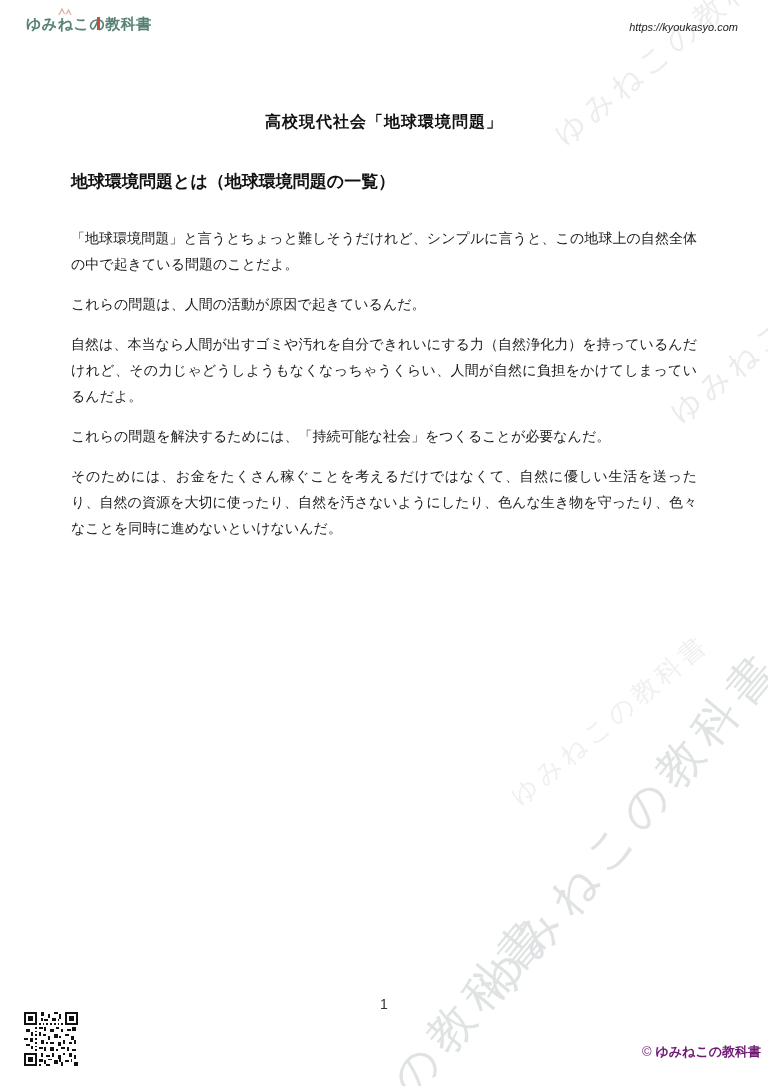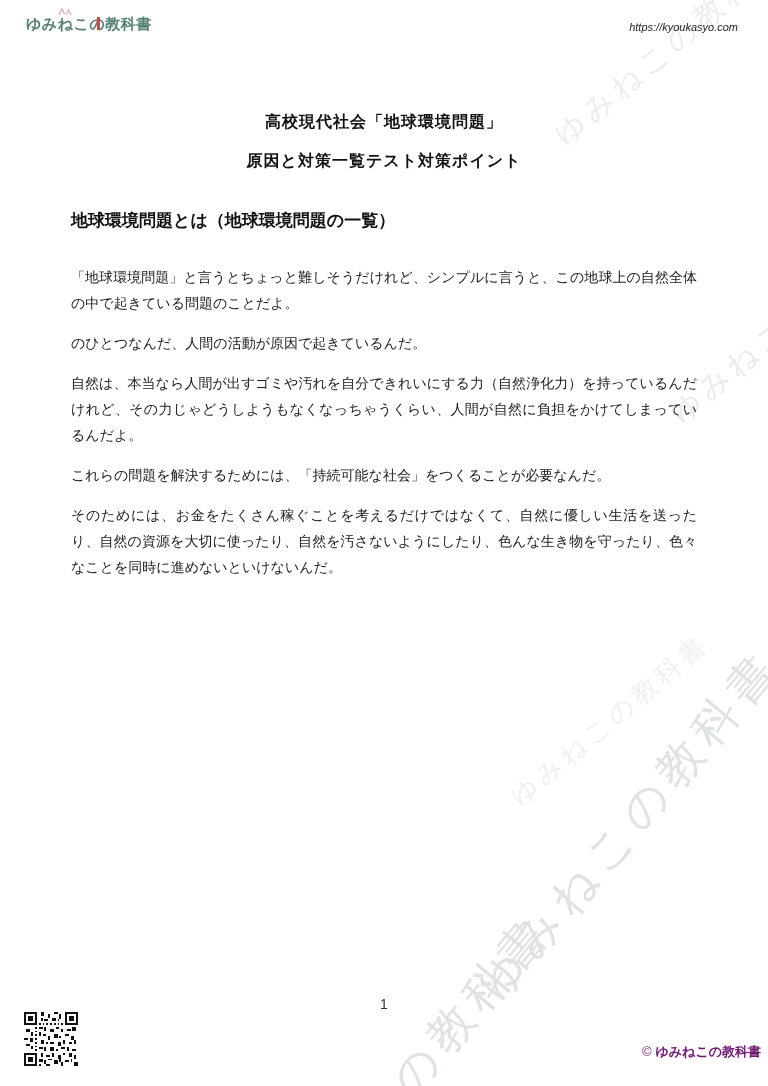--- a/index.html
+++ b/index.html
@@ -123,27 +123,26 @@
       <path d="M8 6.5 L10.5 2 L13 7" fill="none" stroke="#dfb3ac" stroke-width="1.4"></path>
     </svg>
     <span>ゆみねこの教科書</span>
     <span class="logo-accent"></span>
   </div>
   <div class="url">https://kyoukasyo.com</div>
 
   <main>
     <h1>
       <span class="t-line">高校現代社会「地球環境問題」</span>
-      <span class="t-line">原因と対策一覧テスト対策ポイント</span>
     </h1>
 
     <h2>地球環境問題とは（地球環境問題の一覧）</h2>
 
     <p class="first">「地球環境問題」と言うとちょっと難しそうだけれど、シンプルに言うと、この地球上の自然全体の中で起きている問題のことだよ。</p>
-    <p>のひとつなんだ、人間の活動が原因で起きているんだ。</p>
+    <p>これらの問題は、人間の活動が原因で起きているんだ。</p>
     <p>自然は、本当なら人間が出すゴミや汚れを自分できれいにする力（自然浄化力）を持っているんだけれど、その力じゃどうしようもなくなっちゃうくらい、人間が自然に負担をかけてしまっているんだよ。</p>
     <p>これらの問題を解決するためには、「持続可能な社会」をつくることが必要なんだ。</p>
     <p>そのためには、お金をたくさん稼ぐことを考えるだけではなくて、自然に優しい生活を送ったり、自然の資源を大切に使ったり、自然を汚さないようにしたり、色んな生き物を守ったり、色々なことを同時に進めないといけないんだ。</p>
   </main>
 
   <div class="page-number">1</div>
 
   <svg class="qr" width="54" height="54" viewBox="0 0 29 29" shape-rendering="crispEdges">
     <rect x="0" y="0" width="29" height="29" fill="#ffffff"></rect>
     <g fill="#111111">

